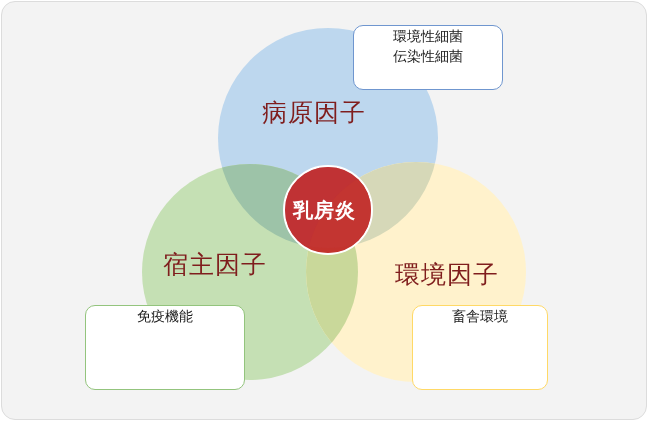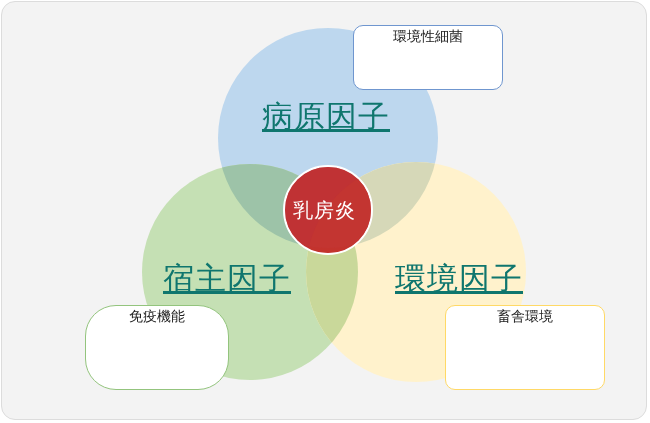--- a/index.html
+++ b/index.html
@@ -7,27 +7,26 @@
       width: 650px; height: 423px; background: #ffffff; position: relative;
       overflow: hidden; font-family: "DejaVu Sans", sans-serif;
     }
     .frame {
       position: absolute; left: 1px; top: 1px; width: 646px; height: 419px;
       background: #f3f3f3; border: 1px solid #dcdcdc; border-radius: 14px;
       box-sizing: border-box;
     }
     svg.venn { position: absolute; left: 0; top: 0; }
     .label {
-      position: absolute; font-size: 31px; color: #0f766e; white-space: nowrap;
+      position: absolute; font-size: 25px; color: #7f1d1d; white-space: nowrap;
       letter-spacing: 1px;
-      text-decoration: underline;
     }
     .center-label {
       position: absolute; font-size: 20px; color: #ffffff; white-space: nowrap;
-      font-weight: normal; letter-spacing: 1px;
+      font-weight: bold; letter-spacing: 1px;
     }
     .note {
       position: absolute; background: #ffffff; border-radius: 10px;
       box-sizing: border-box; display: flex; flex-direction: column;
       align-items: center; justify-content: flex-start;
       font-size: 14px; line-height: 20px; color: #222;
     }
     .note.blue { border: 1.5px solid #6f96cf; }
     .note.green { border: 1.5px solid #93c47d; }
     .note.yellow { border: 1.5px solid #ffd966; }
@@ -60,27 +59,28 @@
   <circle cx="328" cy="210" r="44" fill="#c0302e" stroke="#ffffff" stroke-width="2"></circle>
   <g clip-path="url(#clipBlue)">
       <circle cx="328" cy="210" r="43" fill="#bf3338" opacity="0.6"></circle>
     </g>
   <g clip-path="url(#clipYellow)">
       <circle cx="328" cy="210" r="43" fill="#c93a2c" opacity="0.4"></circle>
     </g>
 </svg>
 
 <div class="label" style="left:262px; top:96px;">病原因子</div>
-<div class="label" style="left:163px; top:258px;">宿主因子</div>
+<div class="label" style="left:163px; top:248px;">宿主因子</div>
 <div class="label" style="left:395px; top:258px;">環境因子</div>
 <div class="center-label" style="left:293px; top:197px;">乳房炎</div>
 
 <div class="note blue" style="left:353px; top:25px; width:150px; height:65px;">
   <span>環境性細菌</span>
+  <span>伝染性細菌</span>
 </div>
 
-<div class="note green" style="left:85px; top:305px; width:144px; height:85px;border-radius:31px;">
+<div class="note green" style="left:85px; top:305px; width:160px; height:85px;">
   <span>免疫機能</span>
 </div>
 
-<div class="note yellow" style="left:445px; top:305px; width:160px; height:85px;">
+<div class="note yellow" style="left:412px; top:305px; width:136px; height:85px;">
   <span>畜舎環境</span>
 </div>
 
 </body></html>

